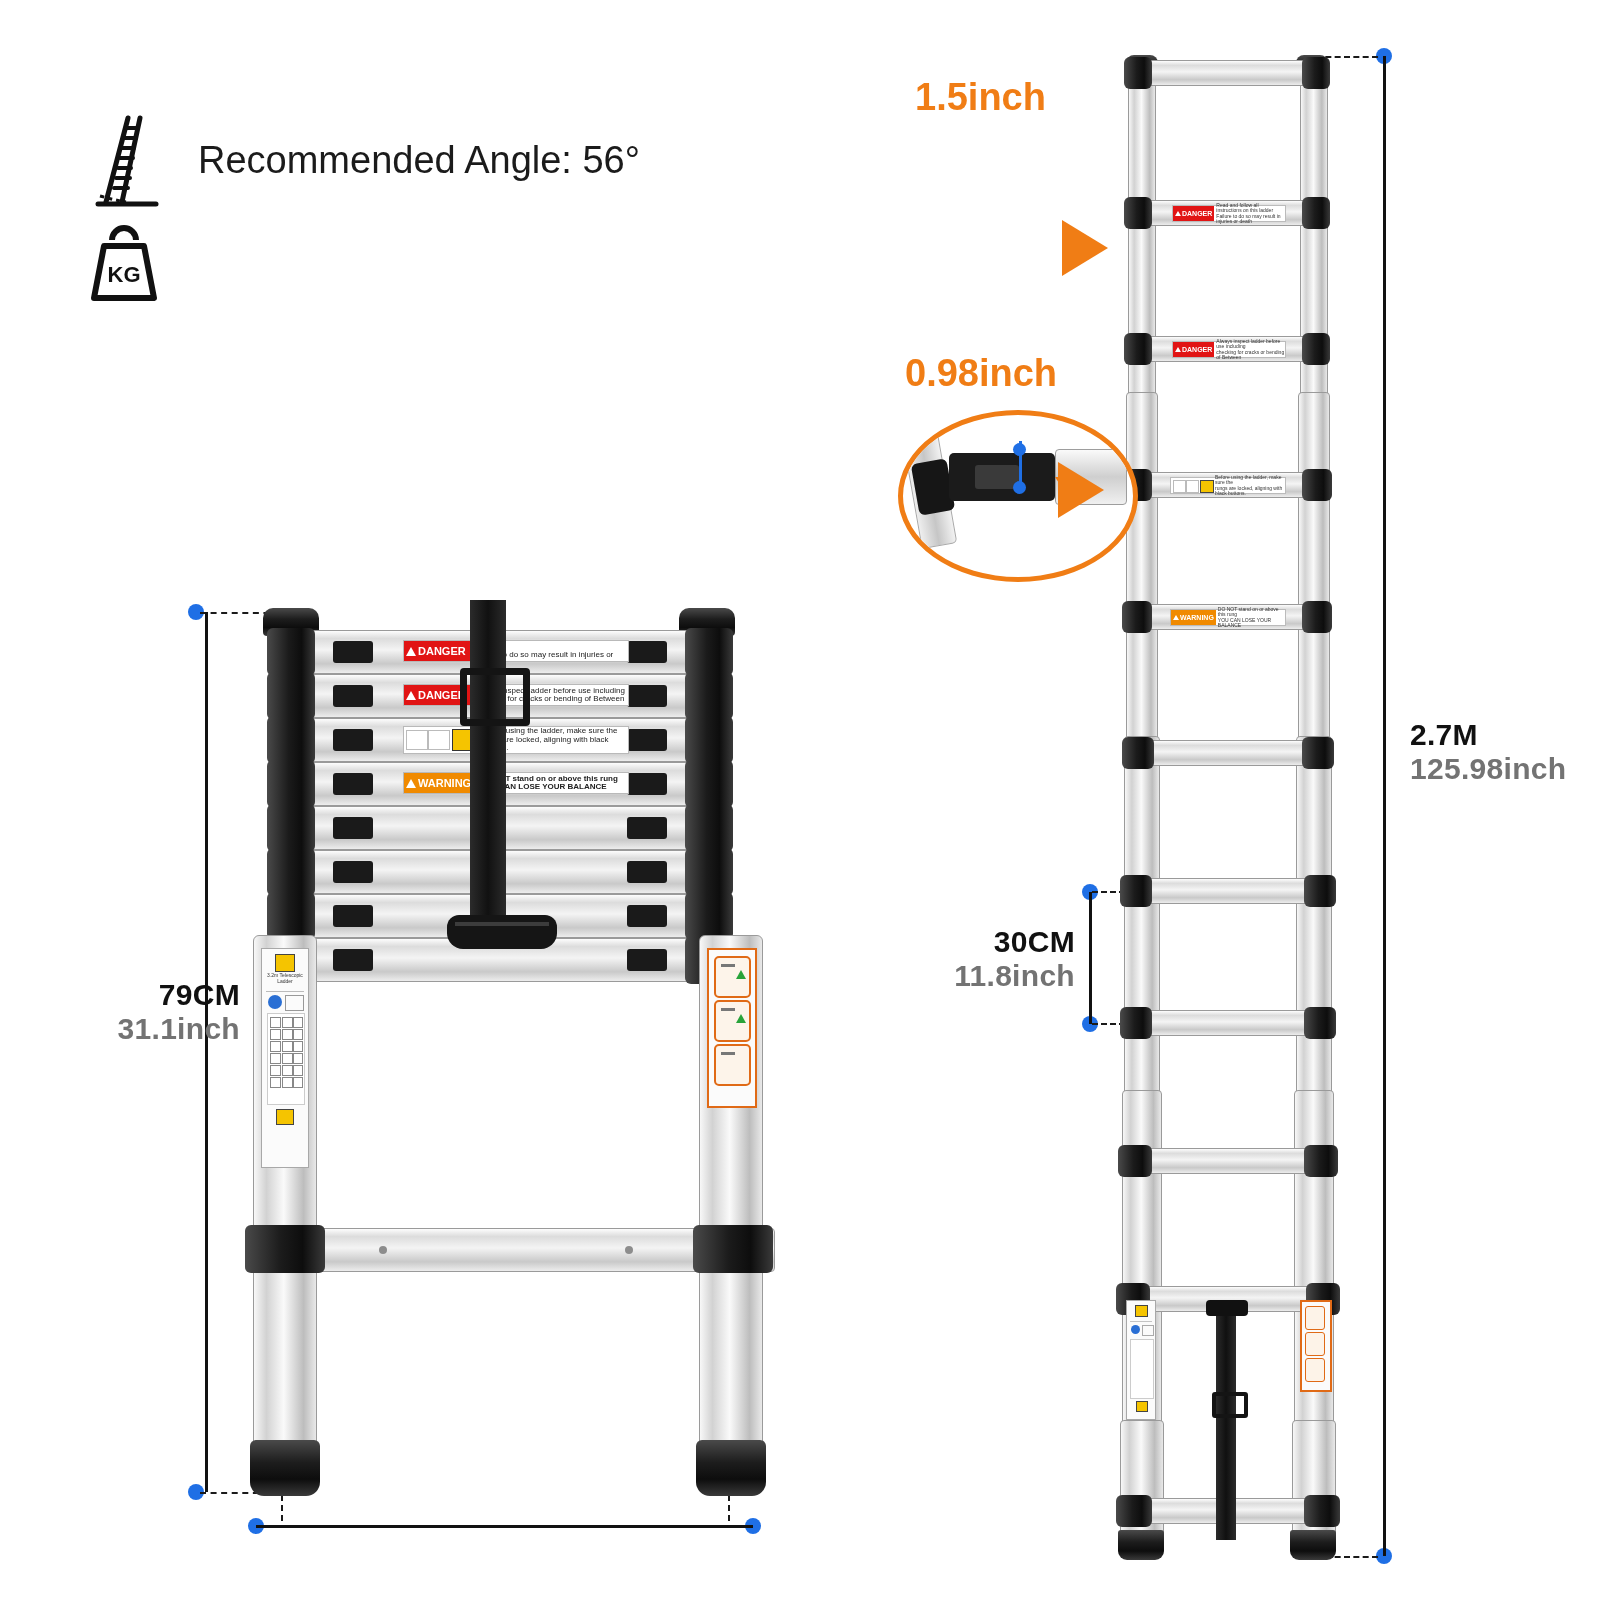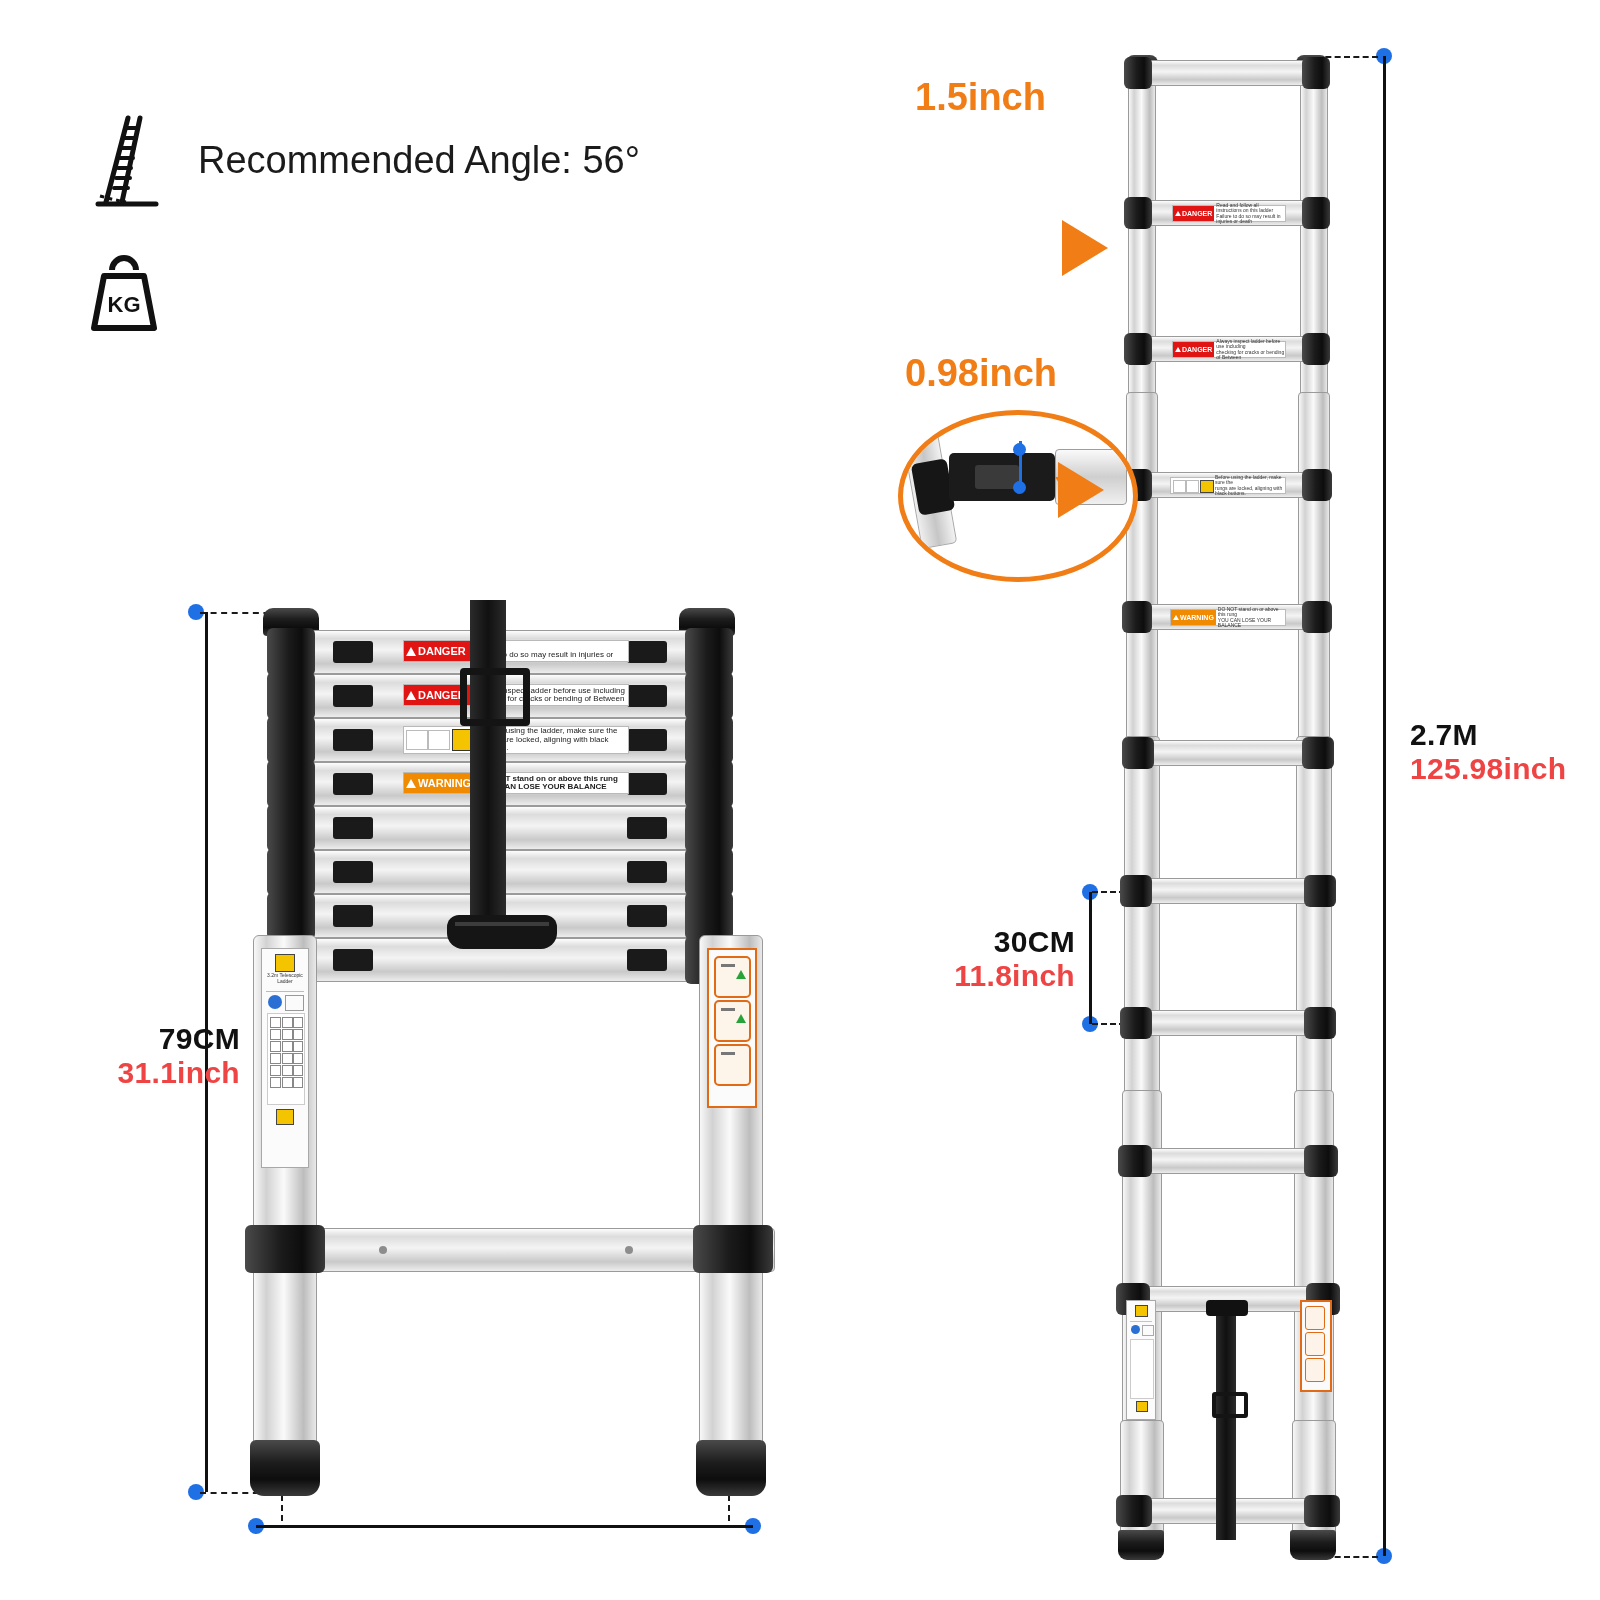--- a/index.html
+++ b/index.html
@@ -13,21 +13,21 @@
   }
   .stage{position:absolute;left:0;top:0;width:1600px;height:1600px;}
 
   
   .abs{position:absolute;}
   .dot{position:absolute;width:16px;height:16px;border-radius:50%;background:#1f6fe5;}
   .dashline{position:absolute;border-top:2px dashed #1a1a1a;height:0;}
   .dashline-v{position:absolute;border-left:2px dashed #1a1a1a;width:0;}
   .solidline{position:absolute;background:#111;}
   .lbl-cm{font-size:30px;font-weight:bold;color:#111;letter-spacing:.3px;}
-  .lbl-in{font-size:30px;font-weight:bold;color:#ef4444;letter-spacing:.3px;}
+  .lbl-in{font-size:30px;font-weight:bold;color:#737373;letter-spacing:.3px;}
 
   
   .spec-row{position:absolute;display:flex;align-items:center;}
   .spec-text{font-size:38px;color:#1b1b1b;}
   .icon-ladder{width:74px;height:96px;position:relative;}
   .icon-kg{width:72px;height:80px;position:relative;}
 
   
   .alu{background:linear-gradient(180deg,#fdfdfd 0%,#dcdcdc 18%,#f4f4f4 45%,#c9c9c9 78%,#ededed 100%);
        border:1px solid #9a9a9a;}
@@ -80,36 +80,36 @@
         <path d="M10 92 L68 92" stroke="#111" stroke-width="5" stroke-linecap="round"></path>
         <path d="M18 90 L40 6" stroke="#111" stroke-width="5" stroke-linecap="round"></path>
         <path d="M34 90 L52 6" stroke="#111" stroke-width="5" stroke-linecap="round"></path>
         <path d="M38 16 L49 16 M36 26 L48 26 M34 36 L46 36 M32 46 L45 46 M30 56 L43 56 M28 66 L42 66 M26 76 L40 76" stroke="#111" stroke-width="4" stroke-linecap="round"></path>
         <path d="M12 84 q14 4 26 6" stroke="#111" stroke-width="3" stroke-dasharray="4 4" fill="none"></path>
       </svg>
     </div>
     <div class="spec-text" style="margin-left:36px;">Recommended Angle: 56°</div>
   </div>
 
-  <div class="spec-row" style="left:88px;top:254px;">
+  <div class="spec-row" style="left:88px;top:224px;">
     <div class="icon-kg">
       <svg width="72" height="80" viewBox="0 0 72 80">
         <path d="M24 16 a12 12 0 0 1 24 0" fill="none" stroke="#111" stroke-width="6"></path>
         <path d="M16 22 L56 22 L66 74 L6 74 Z" fill="none" stroke="#111" stroke-width="6" stroke-linejoin="round"></path>
         <text x="36" y="58" font-size="22" font-weight="bold" text-anchor="middle" fill="#111" font-family="Liberation Sans, sans-serif">KG</text>
       </svg>
     </div>
   </div>
 
   <div class="dot" style="left:188px;top:604px;"></div>
   <div class="dashline" style="left:200px;top:612px;width:80px;"></div>
   <div class="dot" style="left:188px;top:1484px;"></div>
   <div class="dashline" style="left:200px;top:1492px;width:80px;"></div>
   <div class="solidline" style="left:205px;top:612px;width:3px;height:880px;"></div>
-  <div class="abs" style="left:60px;top:1022px;width:180px;text-align:right;">
+  <div class="abs" style="left:60px;top:978px;width:180px;text-align:right;">
     <div class="lbl-cm">79CM</div>
     <div class="lbl-in">31.1inch</div>
   </div>
 
   <div class="dot" style="left:248px;top:1518px;"></div>
   <div class="dot" style="left:745px;top:1518px;"></div>
   <div class="solidline" style="left:256px;top:1525px;width:497px;height:3px;"></div>
   <div class="dashline-v" style="left:281px;top:1455px;height:66px;"></div>
   <div class="dashline-v" style="left:728px;top:1455px;height:66px;"></div>
 

